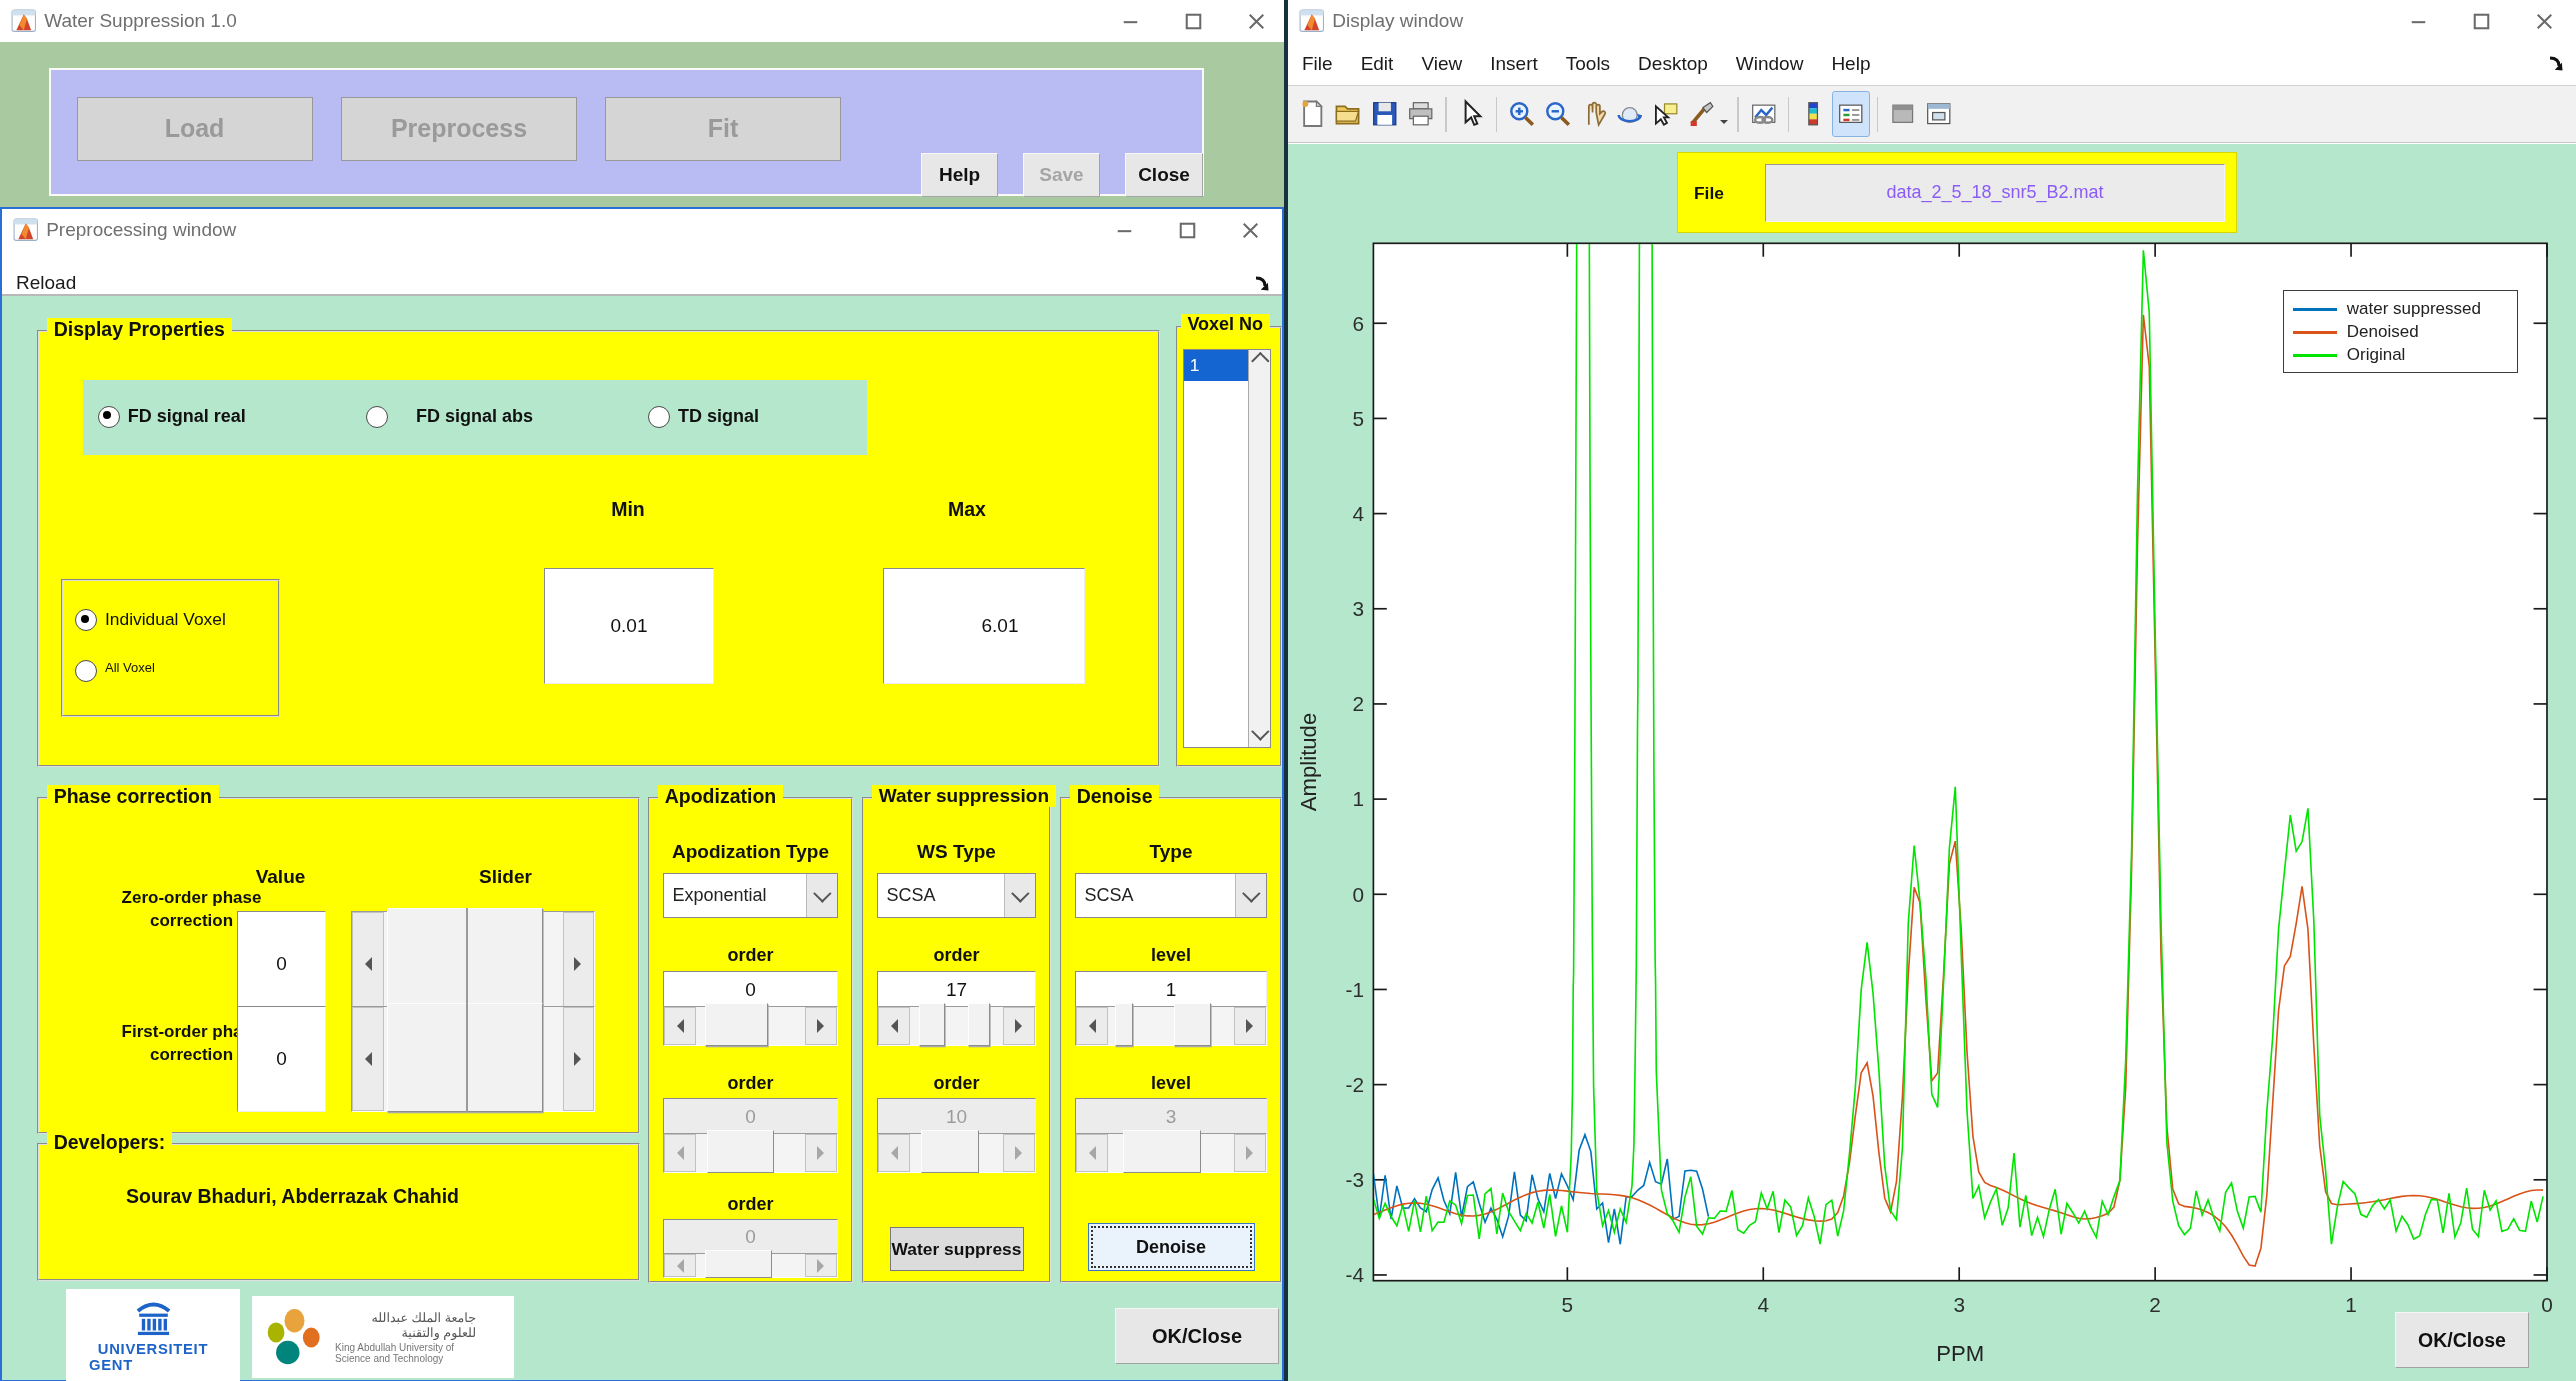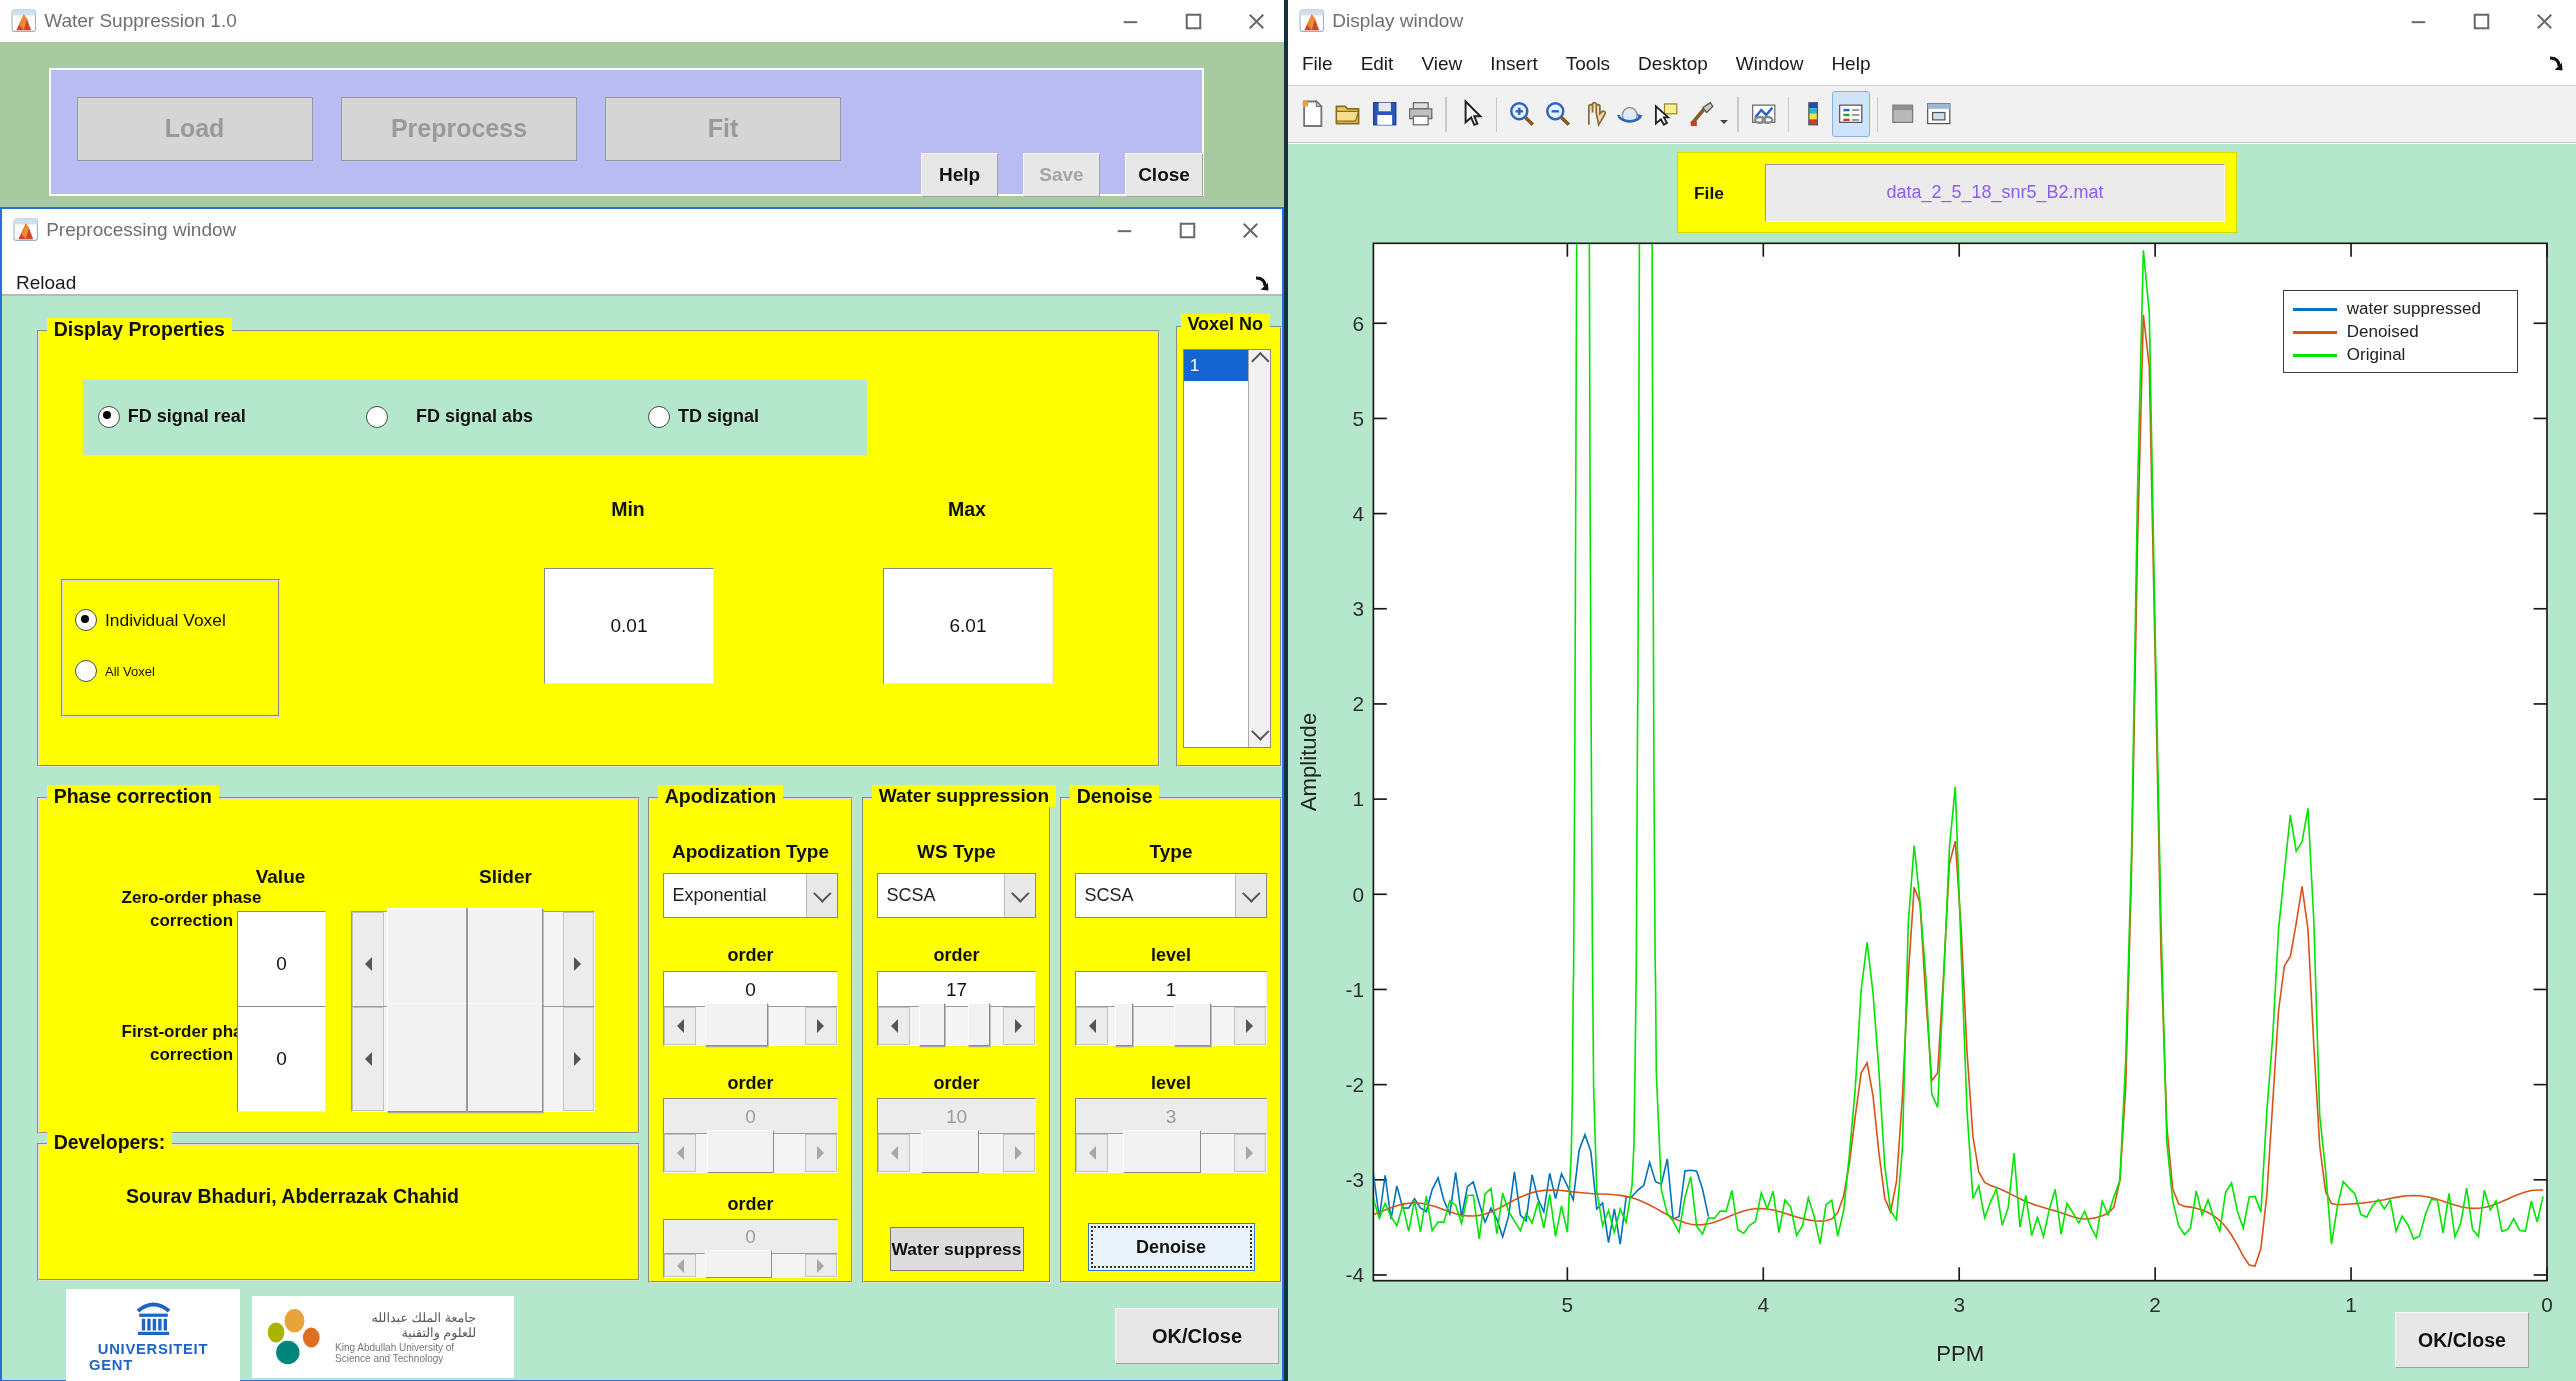--- a/index.html
+++ b/index.html
@@ -26,21 +26,21 @@
   .tcaret{width:0;height:0;border:4.7px solid transparent;border-top-color:#444;margin:19px 2.7px 0 0;}
   
   .grp{position:absolute;background:#ffff00;border:2px groove #dfdfdf;}
   .grp-title{position:absolute;top:-14px;left:8px;background:#ffff00;padding:0 6.7px;
              font-weight:700;font-size:19.5px;color:#111;white-space:nowrap;}
   .mintstrip{position:absolute;background:#b4e7cb;}
   .lbl{position:absolute;font-weight:700;color:#111;text-align:center;}
   .vbox{position:absolute;background:#fff;border:1.3px solid;border-color:#8a8a8a #ececec #ececec #8a8a8a;
         display:flex;align-items:center;justify-content:center;font-size:19px;color:#111;}
   .vbox.dis{background:#ececec;color:#9c9c9c;}
-  .radio{position:absolute;display:flex;align-items:center;}
+  .radio{position:absolute;display:flex;align-items:flex-start;}
   .rdot{width:20px;height:20px;border-radius:50%;background:#fff;border:1.3px solid #4a4a4a;
         display:inline-block;position:relative;flex:none;}
   .radio.sel .rdot::after{content:"";position:absolute;left:4.7px;top:4.7px;width:8px;height:8px;
         border-radius:50%;background:#000;}
   .rlabel{margin-left:8px;font-size:18px;font-weight:700;color:#111;white-space:nowrap;}
   .dd{position:absolute;background:#fff;border:1.3px solid #8a8a8a;display:flex;align-items:stretch;justify-content:center;}
   .ddtext{flex:1;display:flex;align-items:center;padding-left:8px;font-size:18px;color:#222;}
   .ddbtn{width:29.5px;background:#e9e9e9;border-left:0.7px solid #bbb;display:flex;align-items:center;justify-content:center;}
   .chev{width:10.7px;height:10.7px;border-right:2px solid #555;border-bottom:2px solid #555;
         transform:rotate(45deg);margin-top:-4px;}
@@ -173,21 +173,21 @@
             <span class="rlabel">FD signal abs</span>
           </div>
           <div class="radio" style="left:565px;top:25.5px;">
             <span class="rdot"></span>
             <span class="rlabel">TD signal</span>
           </div>
         </div>
         <div class="lbl" style="left:505px;top:166px;width:168px;font-size:19.5px;">Min</div>
         <div class="lbl" style="left:844px;top:166px;width:168px;font-size:19.5px;">Max</div>
         <div class="vbox" style="left:505px;top:236px;width:168px;height:114px;">0.01</div>
-        <div class="vbox" style="left:844px;top:236px;width:168px;height:114px;">6.01</div>
+        <div class="vbox" style="left:844px;top:236px;width:168px;height:114px;padding-left:32px;">6.01</div>
         <div style="position:absolute;left:22px;top:247px;width:215px;height:134px;border:2px groove #dcdcdc;">
           <div class="radio sel" style="left:12px;top:28px;">
             <span class="rdot"></span>
             <span class="rlabel" style="font-weight:400;font-size:17.4px;">Individual Voxel</span>
           </div>
           <div class="radio" style="left:12px;top:79px;">
             <span class="rdot"></span>
             <span class="rlabel" style="font-weight:400;font-size:13px;">All Voxel</span>
           </div>
         </div>

